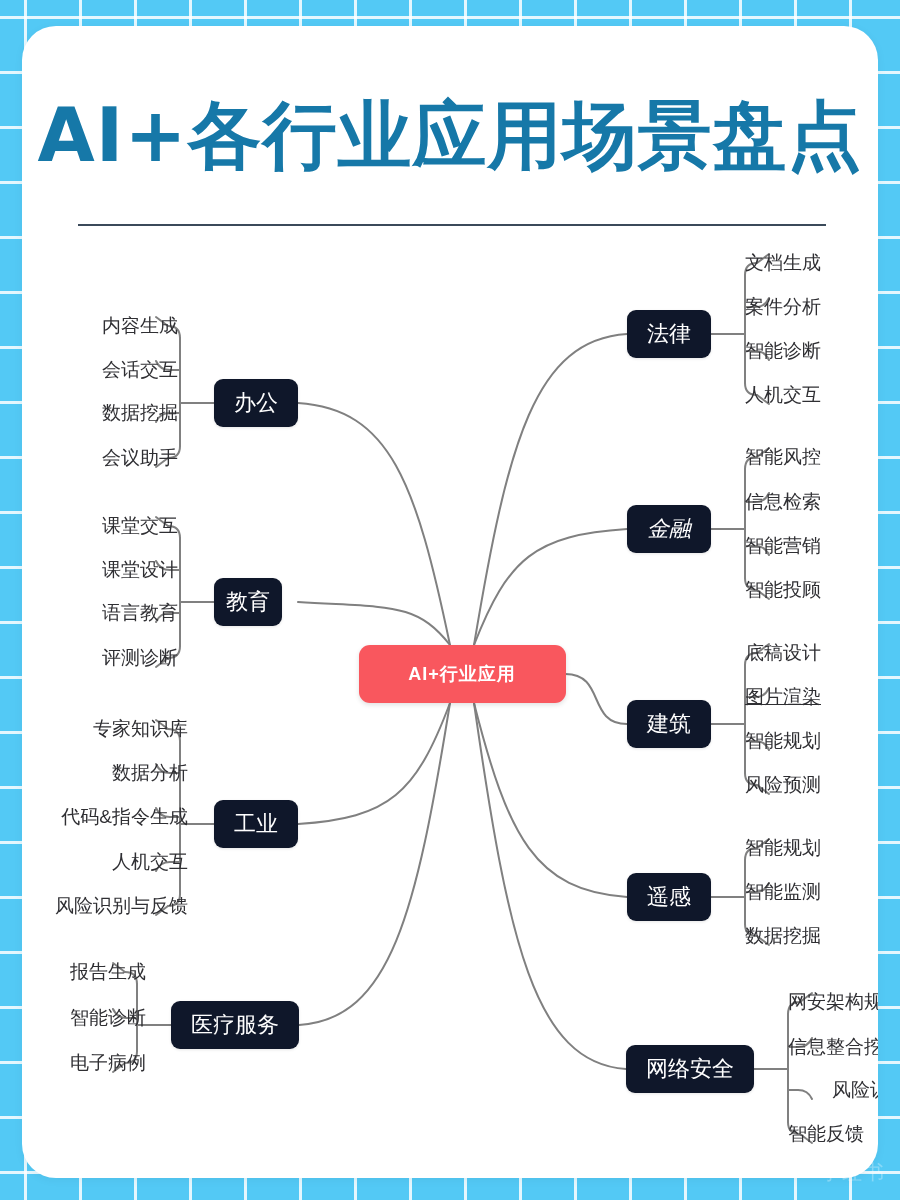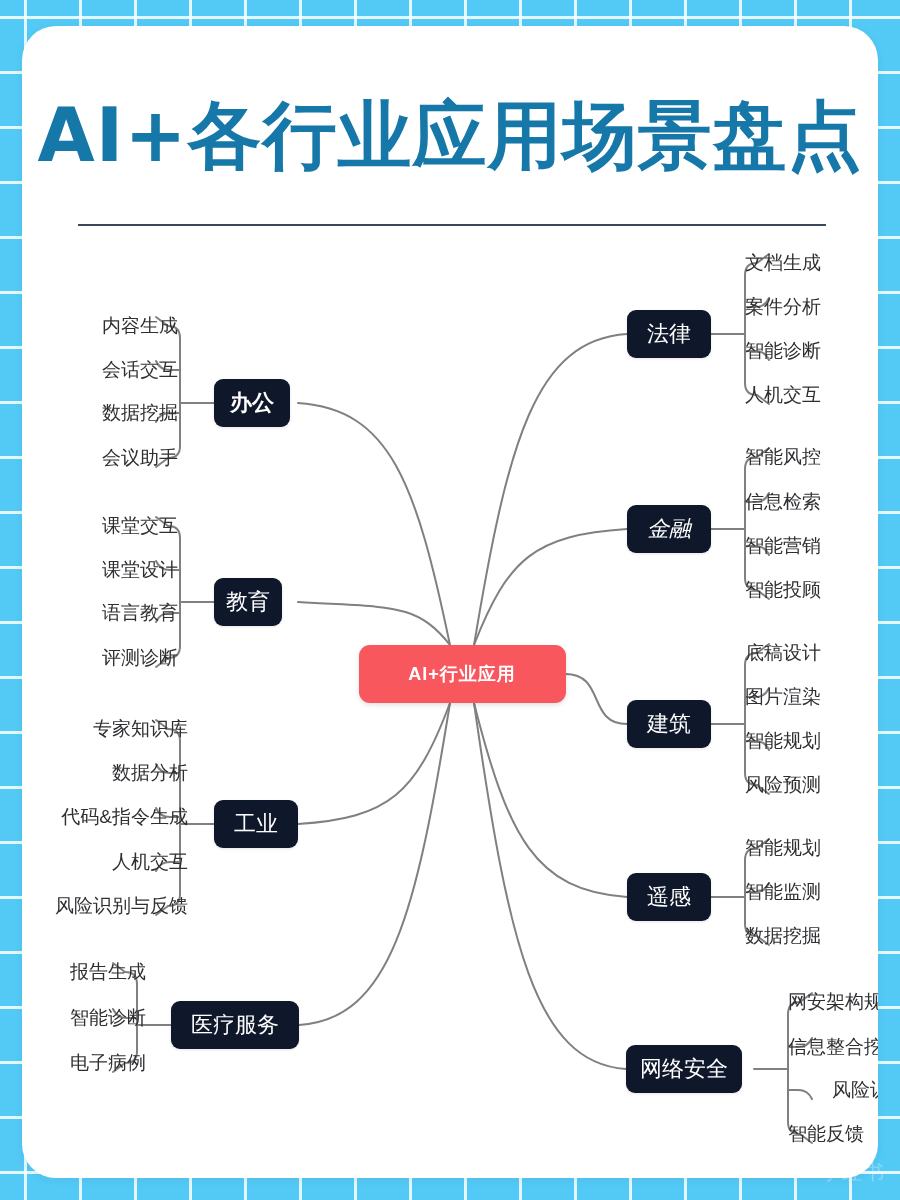--- a/index.html
+++ b/index.html
@@ -185,21 +185,21 @@
         <path d="M 766 1096 Q 766 1108 778 1108" fill="none" stroke="#808080" stroke-width="2" stroke-linecap="round"></path>
         <path d="M 778 976 L 790 967" fill="none" stroke="#808080" stroke-width="2" stroke-linecap="round"></path>
         <path d="M 766 1021 L 776 1021" fill="none" stroke="#808080" stroke-width="2" stroke-linecap="round"></path>
         <path d="M 776 1021 Q 786 1021 790 1012" fill="none" stroke="#808080" stroke-width="2" stroke-linecap="round"></path>
         <path d="M 766 1064 L 776 1064" fill="none" stroke="#808080" stroke-width="2" stroke-linecap="round"></path>
         <path d="M 776 1064 Q 786 1064 790 1073" fill="none" stroke="#808080" stroke-width="2" stroke-linecap="round"></path>
         <path d="M 778 1108 L 790 1117" fill="none" stroke="#808080" stroke-width="2" stroke-linecap="round"></path>
       </svg>
     <div id="nodes">
         <div class="node center" style="left: 336.5px; top: 619px;">AI+行业应用</div>
-        <div class="node branch" style="left: 192px; top: 353px; width: 76px; font-weight: bold;">办公</div>
+        <div class="node branch" style="left: 192px; top: 353px; width: 84px;">办公</div>
         <div class="leaf left" style="top: 288px; left: 156px;">内容生成</div>
         <div class="leaf left" style="top: 332px; left: 156px;">会话交互</div>
         <div class="leaf left" style="top: 375px; left: 156px;">数据挖掘</div>
         <div class="leaf left" style="top: 420px; left: 156px;">会议助手</div>
         <div class="node branch" style="left: 192px; top: 552px; width: 68px;">教育</div>
         <div class="leaf left" style="top: 488px; left: 156px;">课堂交互</div>
         <div class="leaf left" style="top: 532px; left: 156px;">课堂设计</div>
         <div class="leaf left" style="top: 575px; left: 156px;">语言教育</div>
         <div class="leaf left" style="top: 620px; left: 156px;">评测诊断</div>
         <div class="node branch" style="left: 192px; top: 774px; width: 84px;">工业</div>
@@ -217,28 +217,28 @@
         <div class="leaf right" style="top: 269px; left: 723px;">案件分析</div>
         <div class="leaf right" style="top: 313px; left: 723px;">智能诊断</div>
         <div class="leaf right" style="top: 357px; left: 723px;">人机交互</div>
         <div class="node branch" style="left: 605px; top: 479px; width: 84px; font-style: italic;">金融</div>
         <div class="leaf right" style="top: 419px; left: 723px;">智能风控</div>
         <div class="leaf right" style="top: 464px; left: 723px;">信息检索</div>
         <div class="leaf right" style="top: 508px; left: 723px;">智能营销</div>
         <div class="leaf right" style="top: 552px; left: 723px;">智能投顾</div>
         <div class="node branch" style="left: 605px; top: 674px; width: 84px;">建筑</div>
         <div class="leaf right" style="top: 615px; left: 723px;">底稿设计</div>
-        <div class="leaf right" style="top: 659px; left: 723px;">图片渲染</div>
+        <div class="leaf right" style="top: 659px; left: 723px; text-decoration: underline;">图片渲染</div>
         <div class="leaf right" style="top: 703px; left: 723px;">智能规划</div>
         <div class="leaf right" style="top: 747px; left: 723px;">风险预测</div>
         <div class="node branch" style="left: 605px; top: 847px; width: 84px;">遥感</div>
         <div class="leaf right" style="top: 810px; left: 723px;">智能规划</div>
         <div class="leaf right" style="top: 854px; left: 723px;">智能监测</div>
         <div class="leaf right" style="top: 898px; left: 723px;">数据挖掘</div>
-        <div class="node branch" style="left: 604px; top: 1019px; width: 116px;">网络安全</div>
+        <div class="node branch" style="left: 604px; top: 1019px; width: 128px;">网络安全</div>
         <div class="leaf right" style="top: 964px; left: 766px;">网安架构规划</div>
         <div class="leaf right" style="top: 1009px; left: 766px;">信息整合挖掘</div>
         <div class="leaf right" style="top: 1052px; left: 766px; padding-left: 44px;">风险识别</div>
         <div class="leaf right" style="top: 1096px; left: 766px;">智能反馈</div>
       </div>
   </div>
 
 </div>
 
 <div id="watermark">小红书</div>

